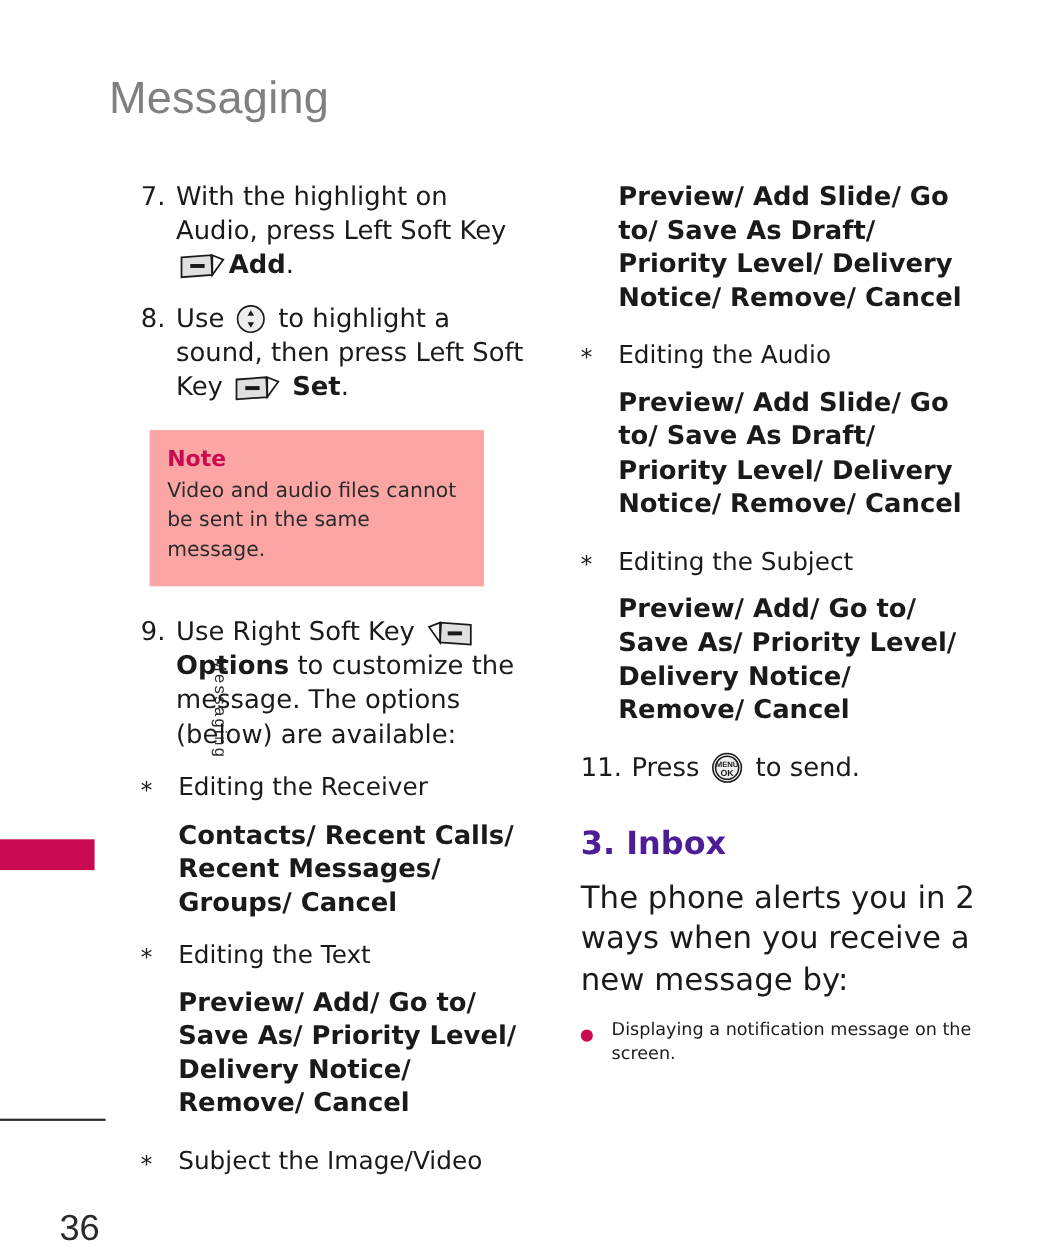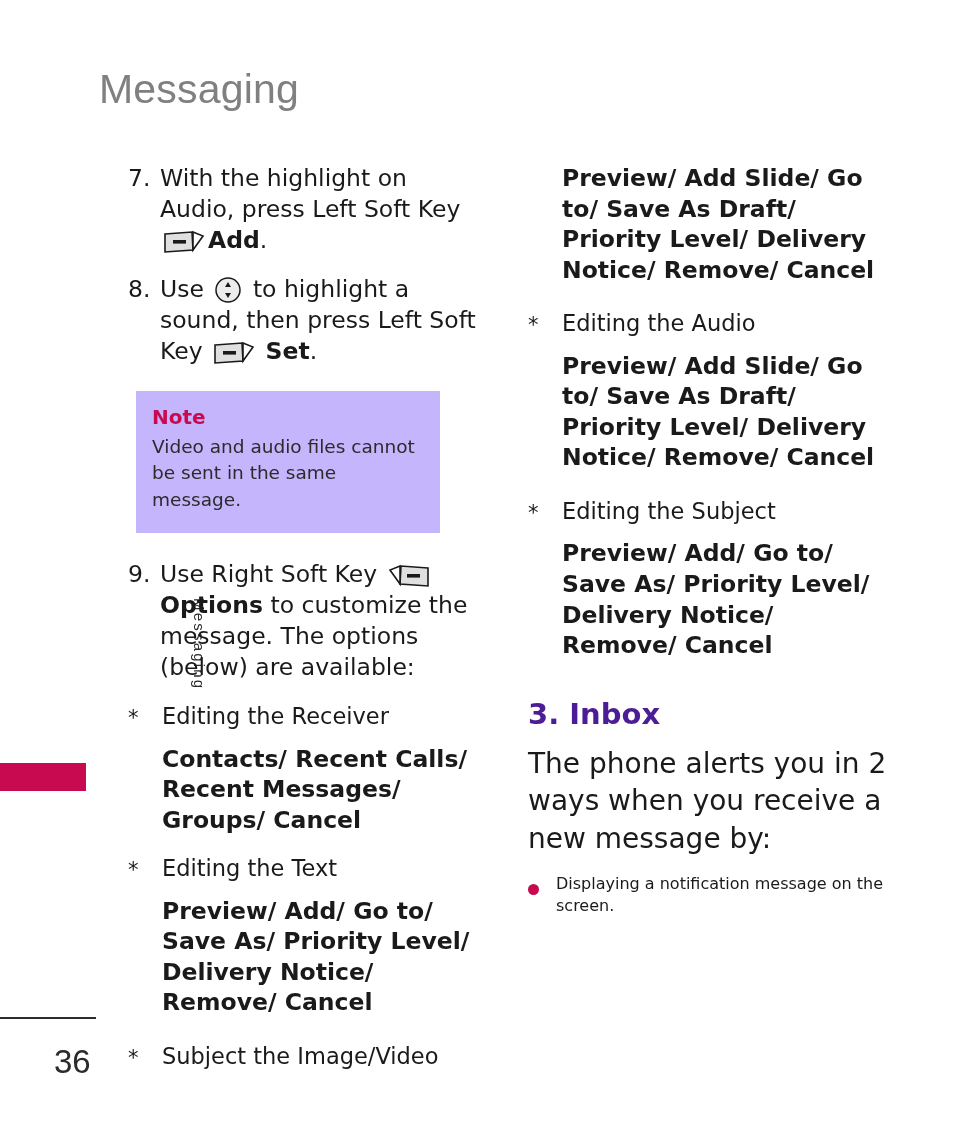--- a/index.html
+++ b/index.html
@@ -55,21 +55,21 @@
     position: absolute;
     left: 0px;
     top: 1017px;
     width: 96px;
     height: 2px;
     background: #2b2b2b;
   }
   .page-number {
     position: absolute;
     left: 54px;
-    top: 1043px;
+    top: 1097px;
     font-size: 33px;
     color: #2b2b2b;
     font-family: "Liberation Sans", sans-serif;
   }
 
   
   .col {
     position: absolute;
     top: 163px;
     width: 360px;
@@ -113,21 +113,21 @@
     font-size: 23.5px;
     line-height: 1.3;
     margin: 6px 0 0 34px;
   }
   .col-right .options { }
 
   .strong { font-weight: bold; }
 
   
   .note-box {
-    background: #c4b5fd;
+    background: #fca5a5;
     padding: 14px 16px 20px 16px;
     margin: 24px 0 26px 8px;
     width: 304px;
     box-sizing: border-box;
   }
   .note-title {
     font-weight: bold;
     font-size: 20px;
     margin-bottom: 5px;
   }
@@ -277,20 +277,35 @@
     <span class="star-text">Editing the Audio</span>
   </div>
   <div class="options">Preview/ Add Slide/ Go to/ Save As Draft/ Priority Level/ Delivery Notice/ Remove/ Cancel</div>
 
   <div class="star-item" style="margin-top:24px;">
     <span class="star-mark">*</span>
     <span class="star-text">Editing the Subject</span>
   </div>
   <div class="options">Preview/ Add/ Go to/ Save As/ Priority Level/ Delivery Notice/ Remove/ Cancel</div>
 
+  <div class="step" style="margin-top:21px;">
+    <span class="step-num" style="min-width:44px;">11.</span>
+    <span class="step-body">
+      <span>Press</span>
+      <span class="icon-inline icon-menuok">
+        <svg viewBox="0 0 30 30" width="30" height="30" xmlns="http://www.w3.org/2000/svg">
+          <circle cx="15" cy="15" r="13" fill="#f0f0f0" stroke="#1a1a1a" stroke-width="1.4"></circle>
+          <circle cx="15" cy="15" r="10.5" fill="none" stroke="#1a1a1a" stroke-width="1.4"></circle>
+          <text x="15" y="14" font-family="Liberation Sans, sans-serif" font-size="7" font-weight="bold" text-anchor="middle" fill="#1a1a1a">MENU</text>
+          <text x="15" y="22.5" font-family="Liberation Sans, sans-serif" font-size="8" font-weight="bold" text-anchor="middle" fill="#1a1a1a">OK</text>
+        </svg>
+      </span>
+      <span>to send.</span>
+    </span>
+  </div>
 
   <div class="section-heading" style="color:#4c1d95;">3. Inbox</div>
   <div class="para">The phone alerts you in 2 ways when you receive a new message by:</div>
 
   <div class="dot-item">
     <span class="dot-mark">
         <span class="dot-glyph" style="background:#c80a50;"></span>
       </span>
     <span class="dot-text">Displaying a notification message on the screen.</span>
   </div>

